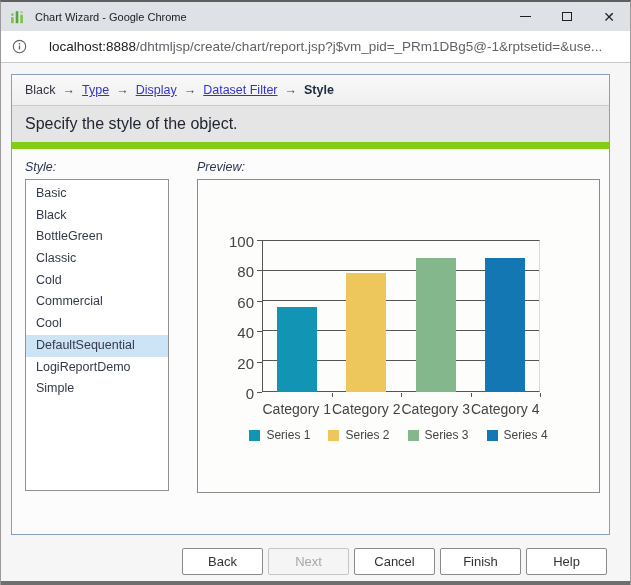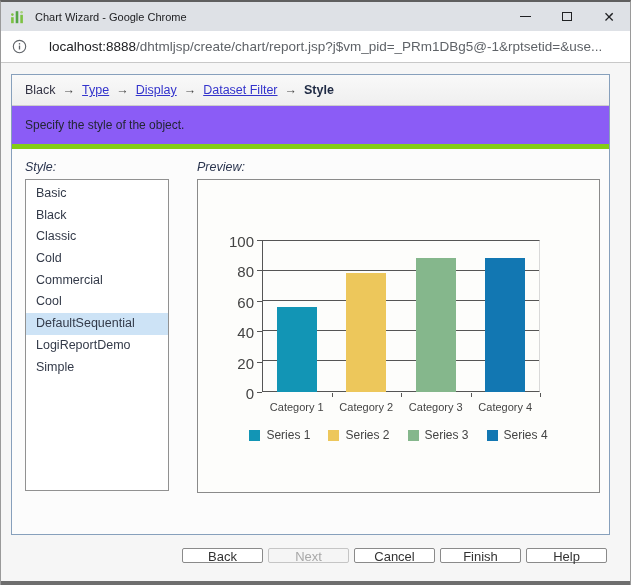--- a/index.html
+++ b/index.html
@@ -32,22 +32,22 @@
   
   .dialog { position:absolute; top:63px; left:0; right:0; bottom:4px; background:#f6f6f6; }
   .panel { position:absolute; left:10px; top:9px; width:599px; height:461px;
     border:1px solid #87a0bc; background:#fcfcfc; }
   .breadcrumb { height:31px; background:linear-gradient(#f9f9f9,#efefef);
     border-bottom:1px solid #cccccc; display:flex; align-items:center;
     padding-left:13px; font-size:12.5px; color:#333344; }
   .crumb-arrow { margin:0 7px; color:#444; }
   .crumb-link { color:#3333cc; text-decoration:underline; cursor:pointer; }
   .crumb-current { font-weight:bold; color:#1f2a44; }
-  .instruction { height:43px; background:#8b5cf6; border-bottom:5px solid #84cc16;
-    display:flex; align-items:center; padding-left:13px; font-size:12px; color:#222633; }
+  .instruction { height:43px; background:#e5e5e5; border-bottom:7px solid #84cc16;
+    display:flex; align-items:center; padding-left:13px; font-size:16px; color:#222633; }
 
   .content { display:flex; padding:11px 0 0 13px; }
   .col-label { font-size:12.5px; color:#2c3650; margin-bottom:5px;font-style:italic; }
   .listbox { width:144px; height:312px; border:1px solid #919191; background:#ffffff;
     padding-top:3px; overflow:hidden; }
   .list-item { height:21.7px; line-height:21.7px; padding-left:10px;
     font-size:12.5px; color:#333a49; white-space:nowrap; cursor:default; }
   .list-item.selected { background:#cde3f6; }
   .preview-col { margin-left:28px; }
   .preview-box { position:relative; width:403px; height:314px;
@@ -55,29 +55,29 @@
 
   
   .plot-area { position:absolute; left:64px; top:60px; width:278px; height:152px;
     border-top:1px solid #555; border-left:1px solid #555; border-bottom:1px solid #555;
     border-right:1px solid #d9d9d9; background:transparent; }
   .gridline { position:absolute; left:0; width:100%; height:1px; background:#555; }
   .bar { position:absolute; }
   .y-label { position:absolute; width:50px; text-align:right; font-size:15px; color:#444; }
   .y-tick { position:absolute; width:5px; height:1px; background:#555; }
   .x-tick { position:absolute; width:1px; height:4px; background:#555; }
-  .x-label { position:absolute; width:90px; text-align:center; font-size:11px; color:#444; }
+  .x-label { position:absolute; width:90px; text-align:center; font-size:14px; color:#444; }
   .legend { position:absolute; left:0; right:0; display:flex; justify-content:center; }
   .legend-item { display:flex; align-items:center; margin:0 9px; }
   .legend-swatch { width:11px; height:11px; margin-right:6px; }
   .legend-label { font-size:12px; color:#444; }
 
   
   .btn-row { position:absolute; right:23px; top:483px; display:flex; }
-  .btn { width:81px; height:15px; margin-left:5px; background:#ffffff;
+  .btn { width:81px; height:27px; margin-left:5px; background:#ffffff;
     border:1px solid #8a8a8a; border-radius:2px; font-size:13px; color:#333;
     font-family:"Liberation Sans", sans-serif; cursor:pointer; }
   .btn.disabled { color:#a8a8a8; border-color:#c5c5c5; background:#f5f5f5; cursor:default; }
 </style>
 </head>
 <body>
 
 <div class="window">
 
   <div class="titlebar">
@@ -127,20 +127,21 @@
       </div>
 
       <div class="instruction">Specify the style of the object.</div>
 
       <div class="content">
         <div class="style-col">
           <div class="col-label">Style:</div>
           <div class="listbox" id="style-list">
               <div class="list-item">Basic</div>
               <div class="list-item">Black</div>
+              <div class="list-item">BottleGreen</div>
               <div class="list-item">Classic</div>
               <div class="list-item">Cold</div>
               <div class="list-item">Commercial</div>
               <div class="list-item">Cool</div>
               <div class="list-item selected">DefaultSequential</div>
               <div class="list-item">LogiReportDemo</div>
               <div class="list-item">Simple</div>
             </div>
         </div>
         <div class="preview-col">

